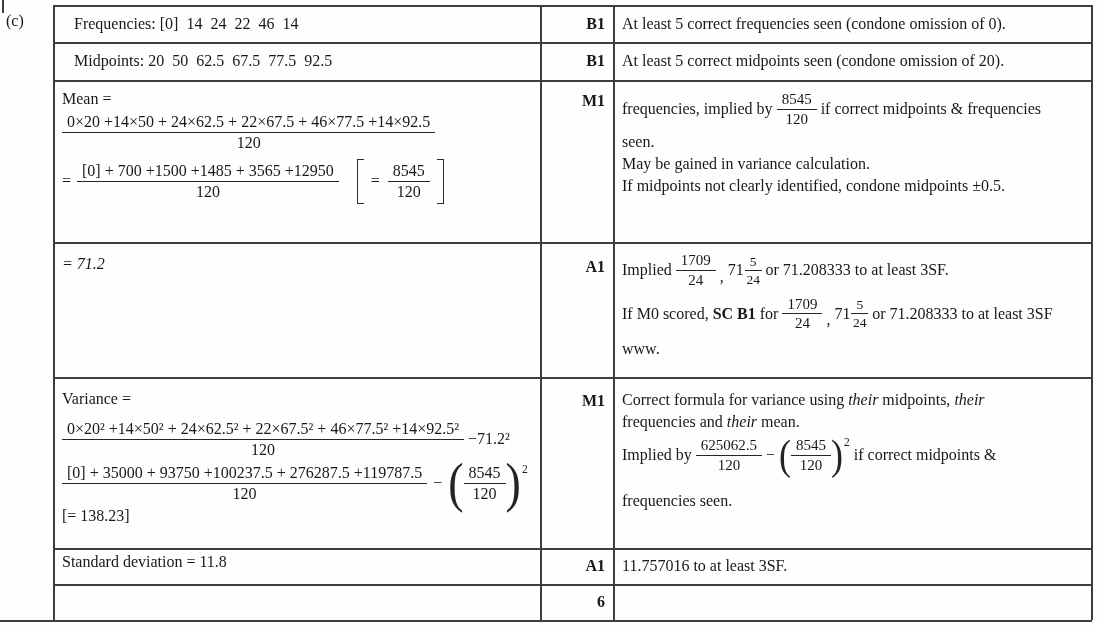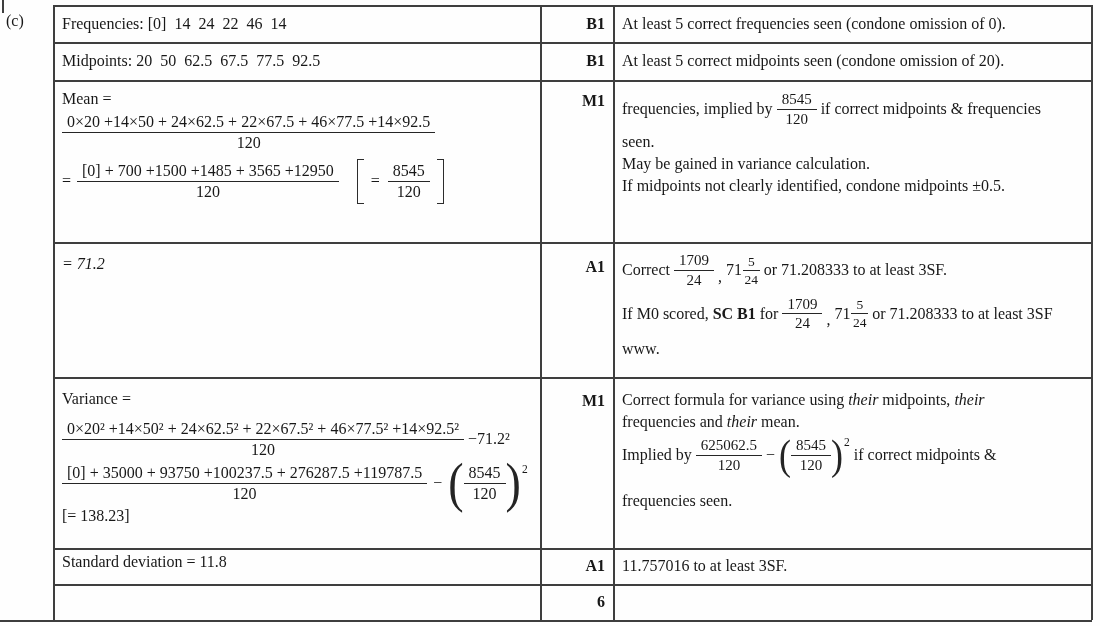--- a/index.html
+++ b/index.html
@@ -7,21 +7,21 @@
     position:relative; width:1100px; height:626px; background:#fefefe;
     font-family:"Liberation Serif","DejaVu Serif",serif;
     font-size:16px; color:#181818; overflow:hidden;
   }
   .vline, .hline { position:absolute; background:#3e3e3e; }
   .vline { width:1.6px; }
   .hline { height:1.6px; }
 
   .cell { position:absolute; }
   .flexc { display:flex; align-items:center; }
-  .pre { white-space:pre; }
+  .pre { white-space:pre;margin-left:12px; }
 
   .mark { position:absolute; left:544px; width:61px; text-align:right;
           font-weight:bold; display:flex; align-items:center; justify-content:flex-end; }
 
   .note { position:absolute; left:622px; width:466px; }
   .line { line-height:22px; }
 
   .frac { display:inline-flex; flex-direction:column; align-items:center; line-height:1.12; }
   .frac .num { padding:0 5px 1px; border-bottom:1.4px solid #262626; white-space:nowrap; }
   .frac .den { padding-top:1px; white-space:nowrap; }
@@ -167,21 +167,21 @@
       </span>
       <span>if correct midpoints &amp; frequencies</span>
     </div>
     <div class="line" style="margin-top:3px;">seen.</div>
     <div class="line">May be gained in variance calculation.</div>
     <div class="line">If midpoints not clearly identified, condone midpoints ±0.5.</div>
   </div>
 
   <div class="note" style="top:252px;">
     <div class="mrow tight">
-      <span>Correct</span>
+      <span>Implied</span>
       <span class="frac small">
         <span class="num">1709</span>
         <span class="den">24</span>
       </span>
       <span class="low">,</span>
       <span class="mixed">
         <span>71</span>
         <span class="frac">
           <span class="num">5</span>
           <span class="den">24</span>

